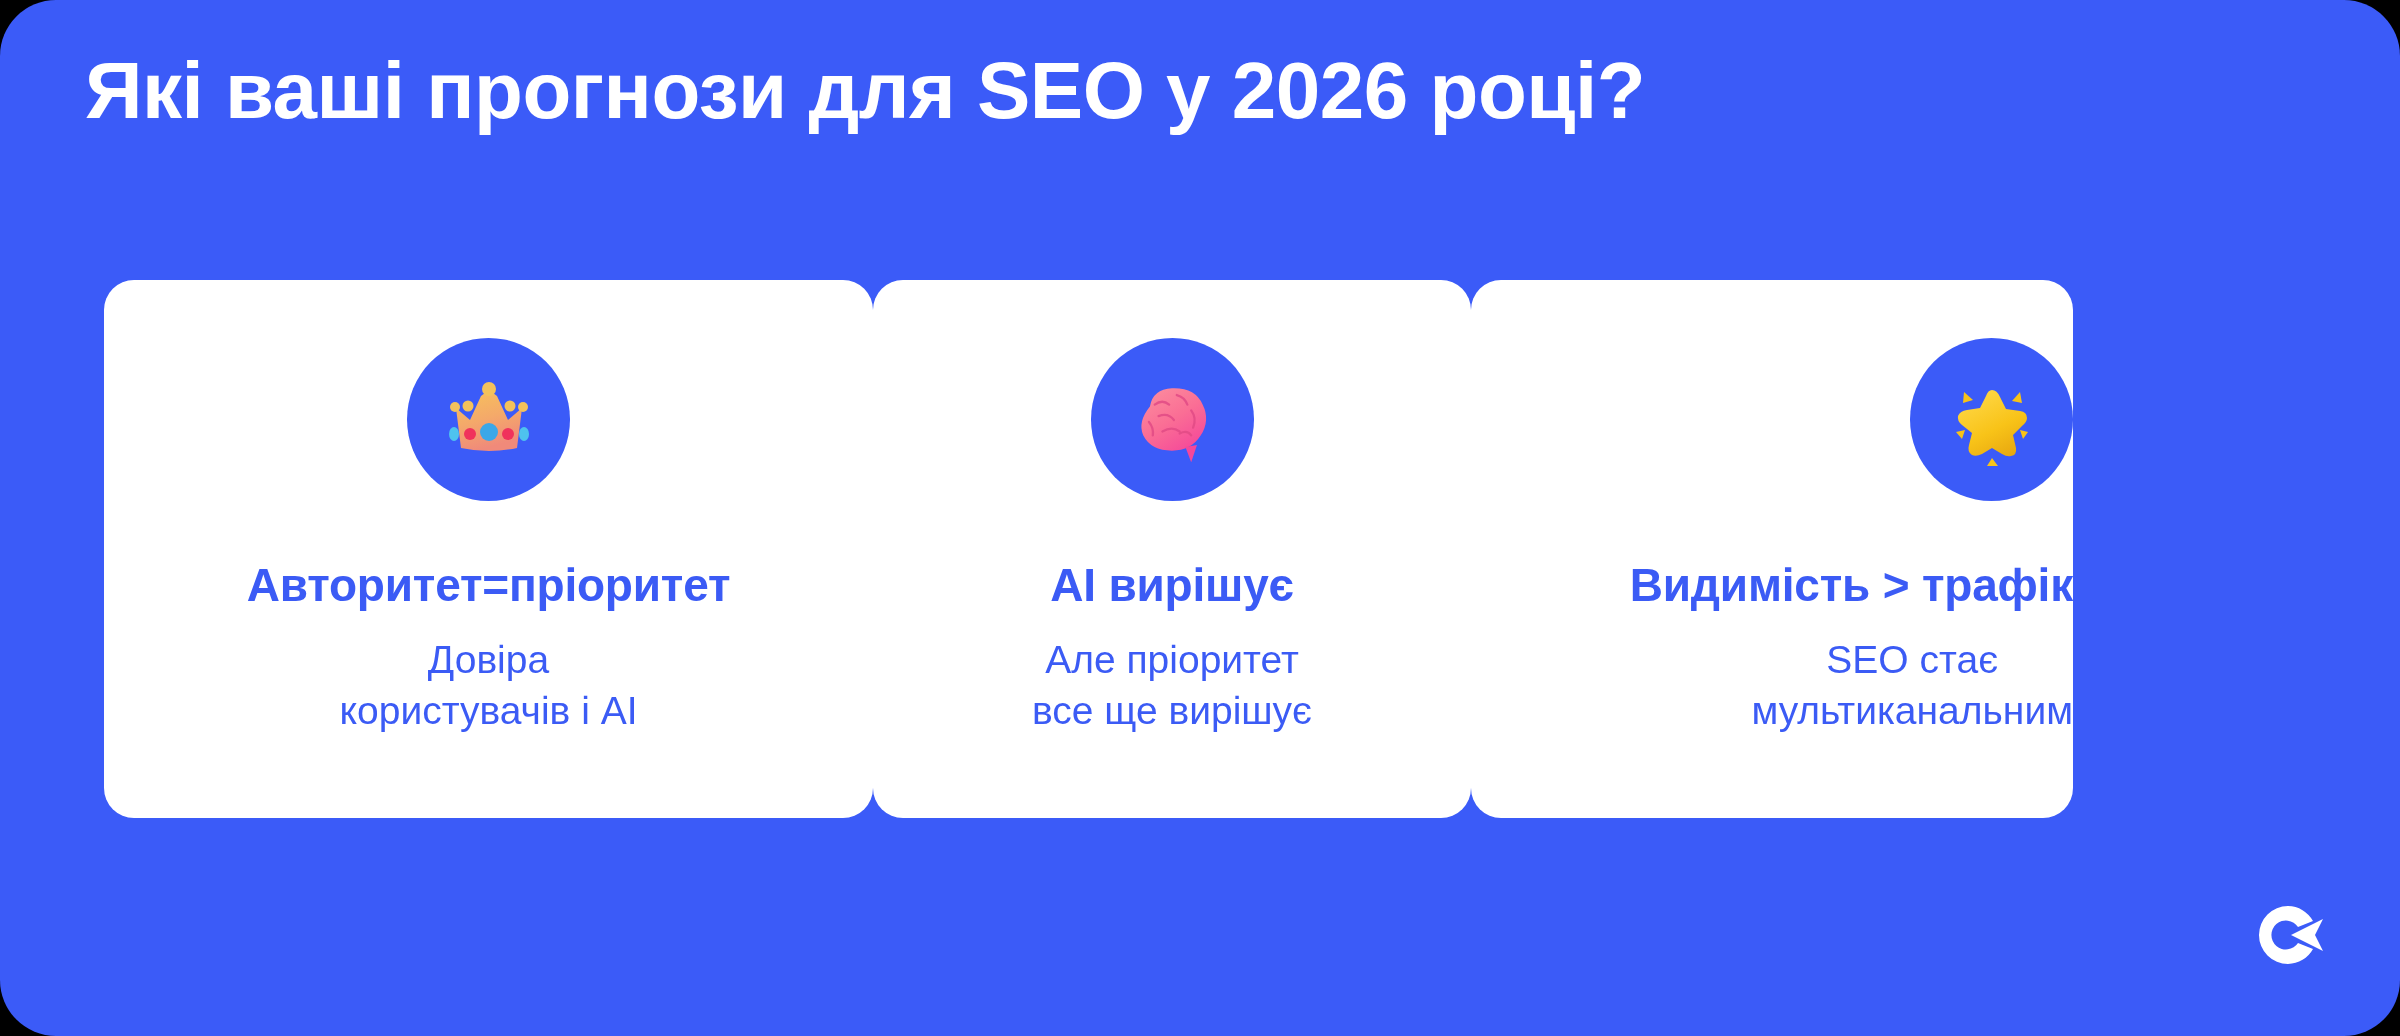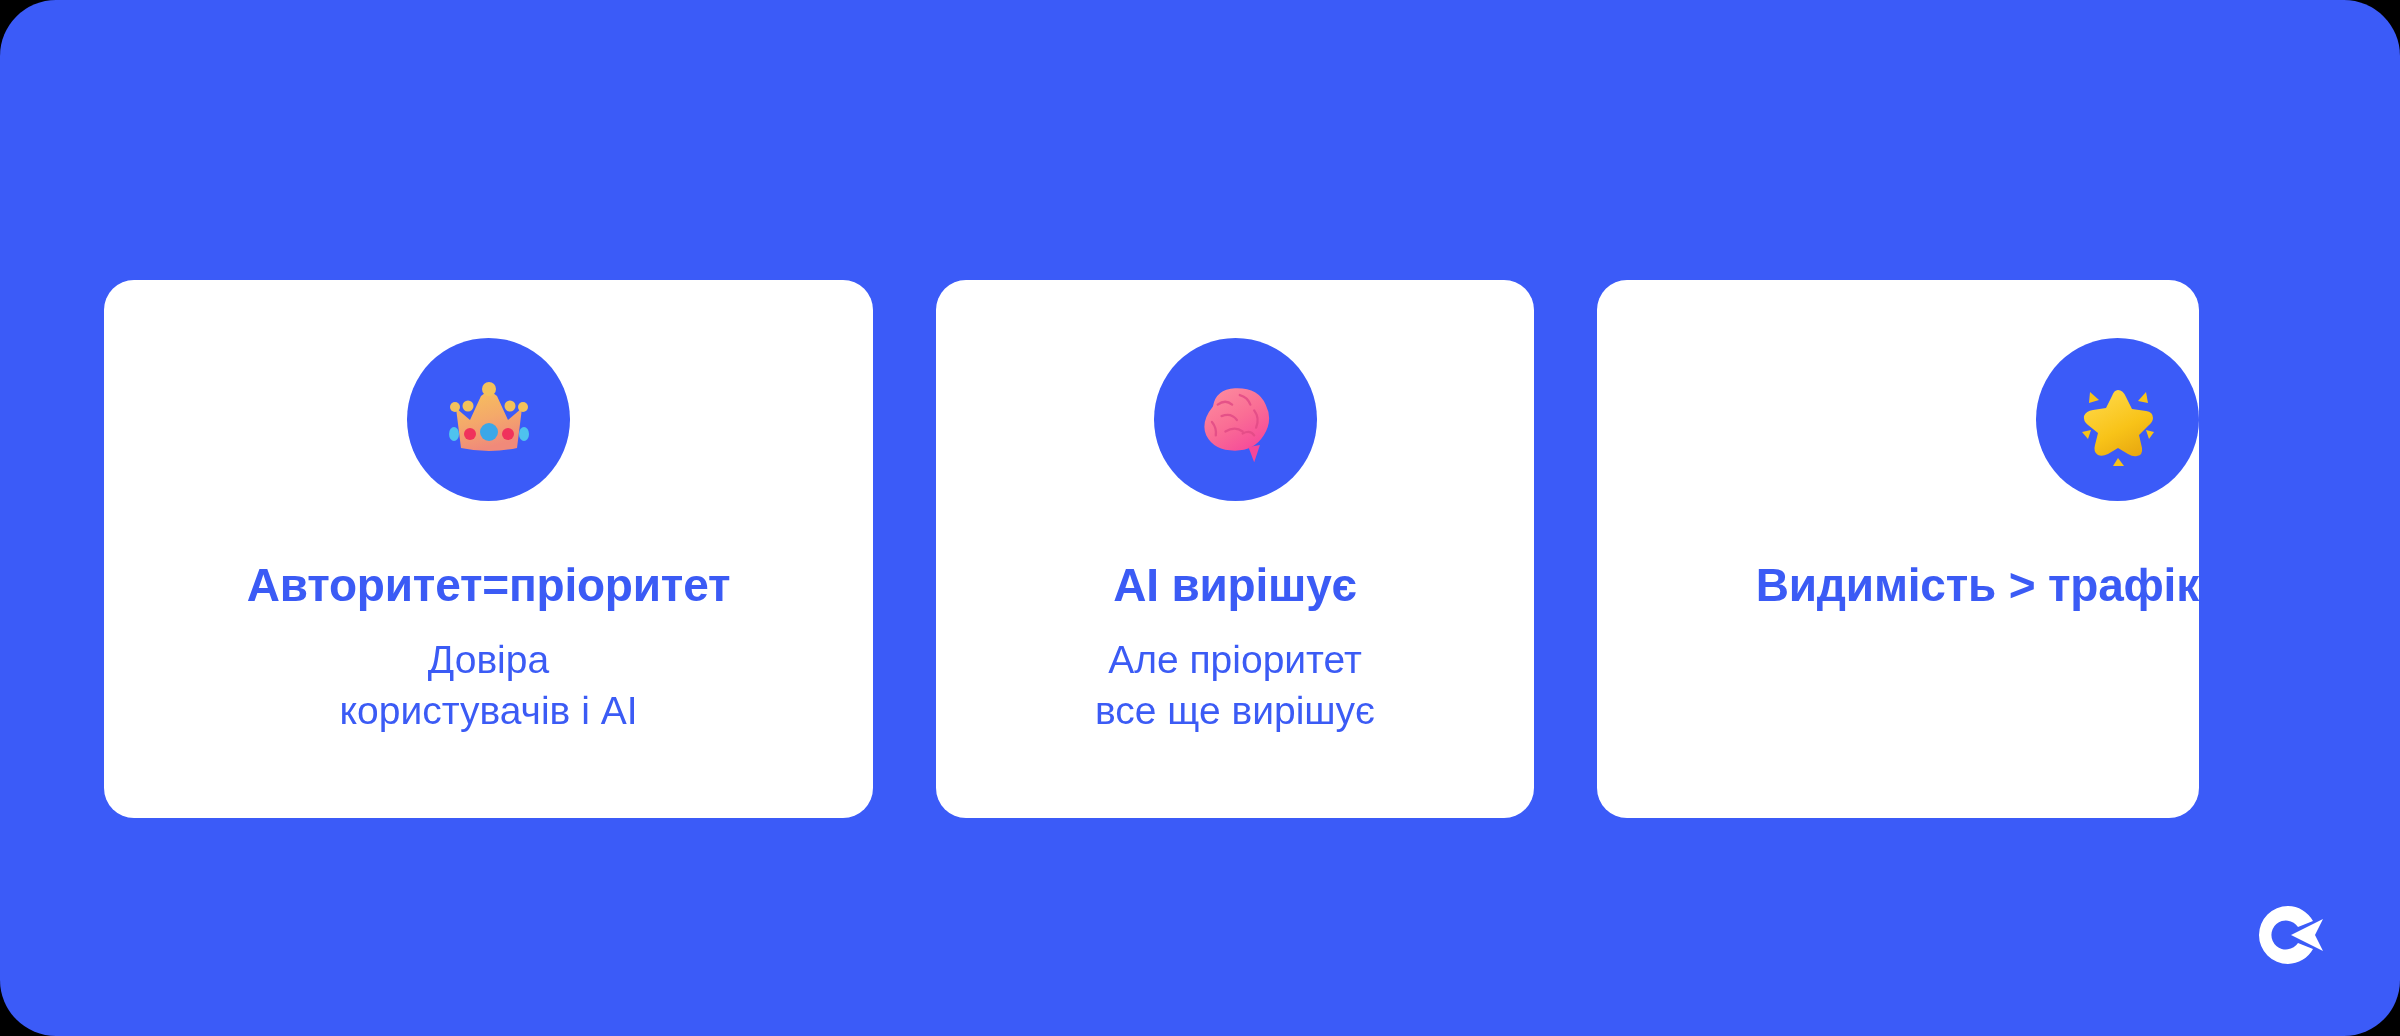--- a/index.html
+++ b/index.html
@@ -27,21 +27,20 @@
     letter-spacing:-0.5px;
     line-height:1.12;
     white-space:nowrap;
   }
   
   #cards{
     position:absolute;
     left:104px; top:280px;
     width:2192px; height:538px;
     display:flex;
-    gap:63px;
   }
   .card{
     background:#FFFFFF;
     border-radius:30px;
     display:flex;
     flex-direction:column;
     align-items:center;
     padding-top:58px;
     position:relative;
   }
@@ -96,20 +95,21 @@
     position:absolute;
     left:2251px; top:898px;
     width:74px; height:74px;
   }
 </style>
 </head>
 <body>
 
 <div id="canvas">
 
+  <h1 id="headline">Які ваші прогнози для SEO у 2026 році?</h1>
 
   <div id="cards">
 
     <div class="card c1">
       <div class="icon-circle">
         <span class="emoji" aria-hidden="true">
           <svg width="100" height="100" viewBox="0 0 100 100">
             <defs>
               <linearGradient id="crownGrad" x1="0" y1="0" x2="0.3" y2="1">
                 <stop offset="0%" stop-color="#F7C35A"></stop>
@@ -182,20 +182,22 @@
               <path d="M22 22 L31 30 L21 33 Z"></path>
               <path d="M78 22 L70 31 L80 33 Z"></path>
               <path d="M14 62 L23 60 L20 69 Z"></path>
               <path d="M86 62 L78 60 L81 69 Z"></path>
               <path d="M50 88 L45 96 L56 96 Z"></path>
             </g>
           </svg>
         </span>
       </div>
       <div class="card-title">Видимість &gt; трафік</div>
+      <div class="card-body">SEO стає
+мультиканальним</div>
     </div>
 
   </div>
 
 
   <div id="brand-logo">
     <svg width="74" height="74" viewBox="0 0 74 74">
       <path d="M37 8 A29 29 0 1 0 37 66 A29 29 0 0 0 62 51 L47 45 A14.5 14.5 0 1 1 47 29 L62 23 A29 29 0 0 0 37 8 Z" fill="#FFFFFF"></path>
       <path d="M40 37 L72 21 L64 37 L72 53 Z" fill="#FFFFFF"></path>
     </svg>

